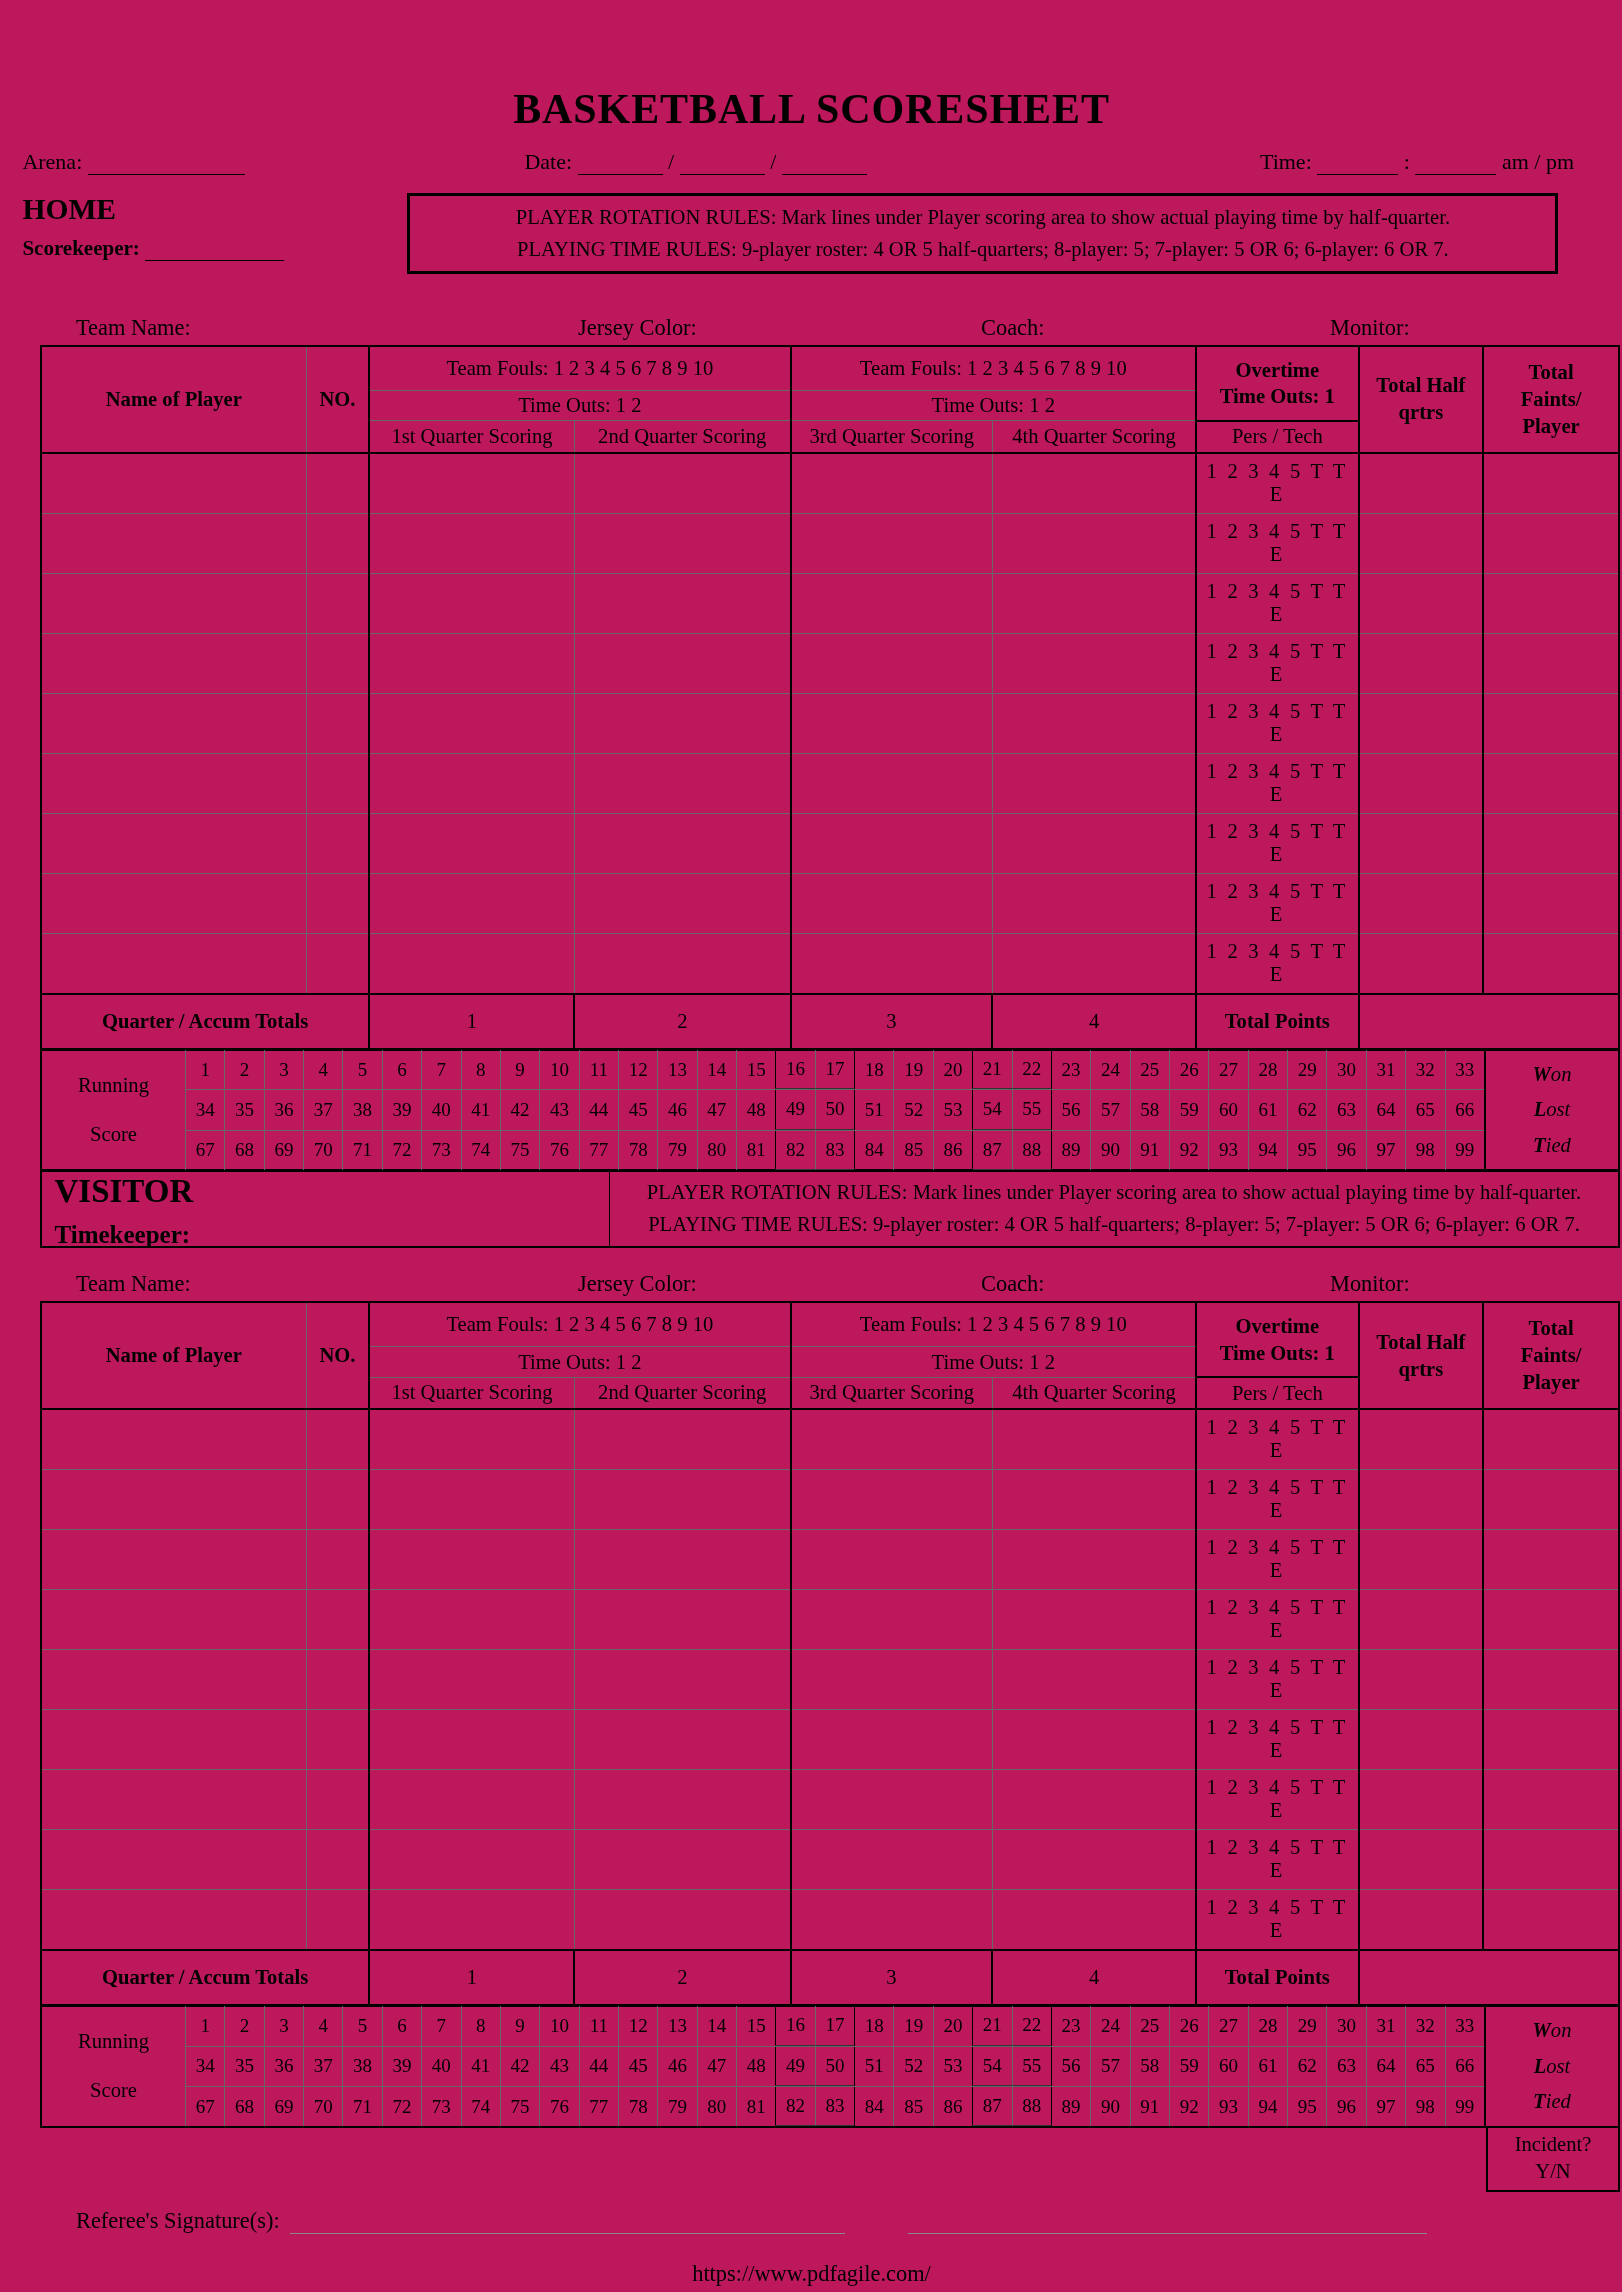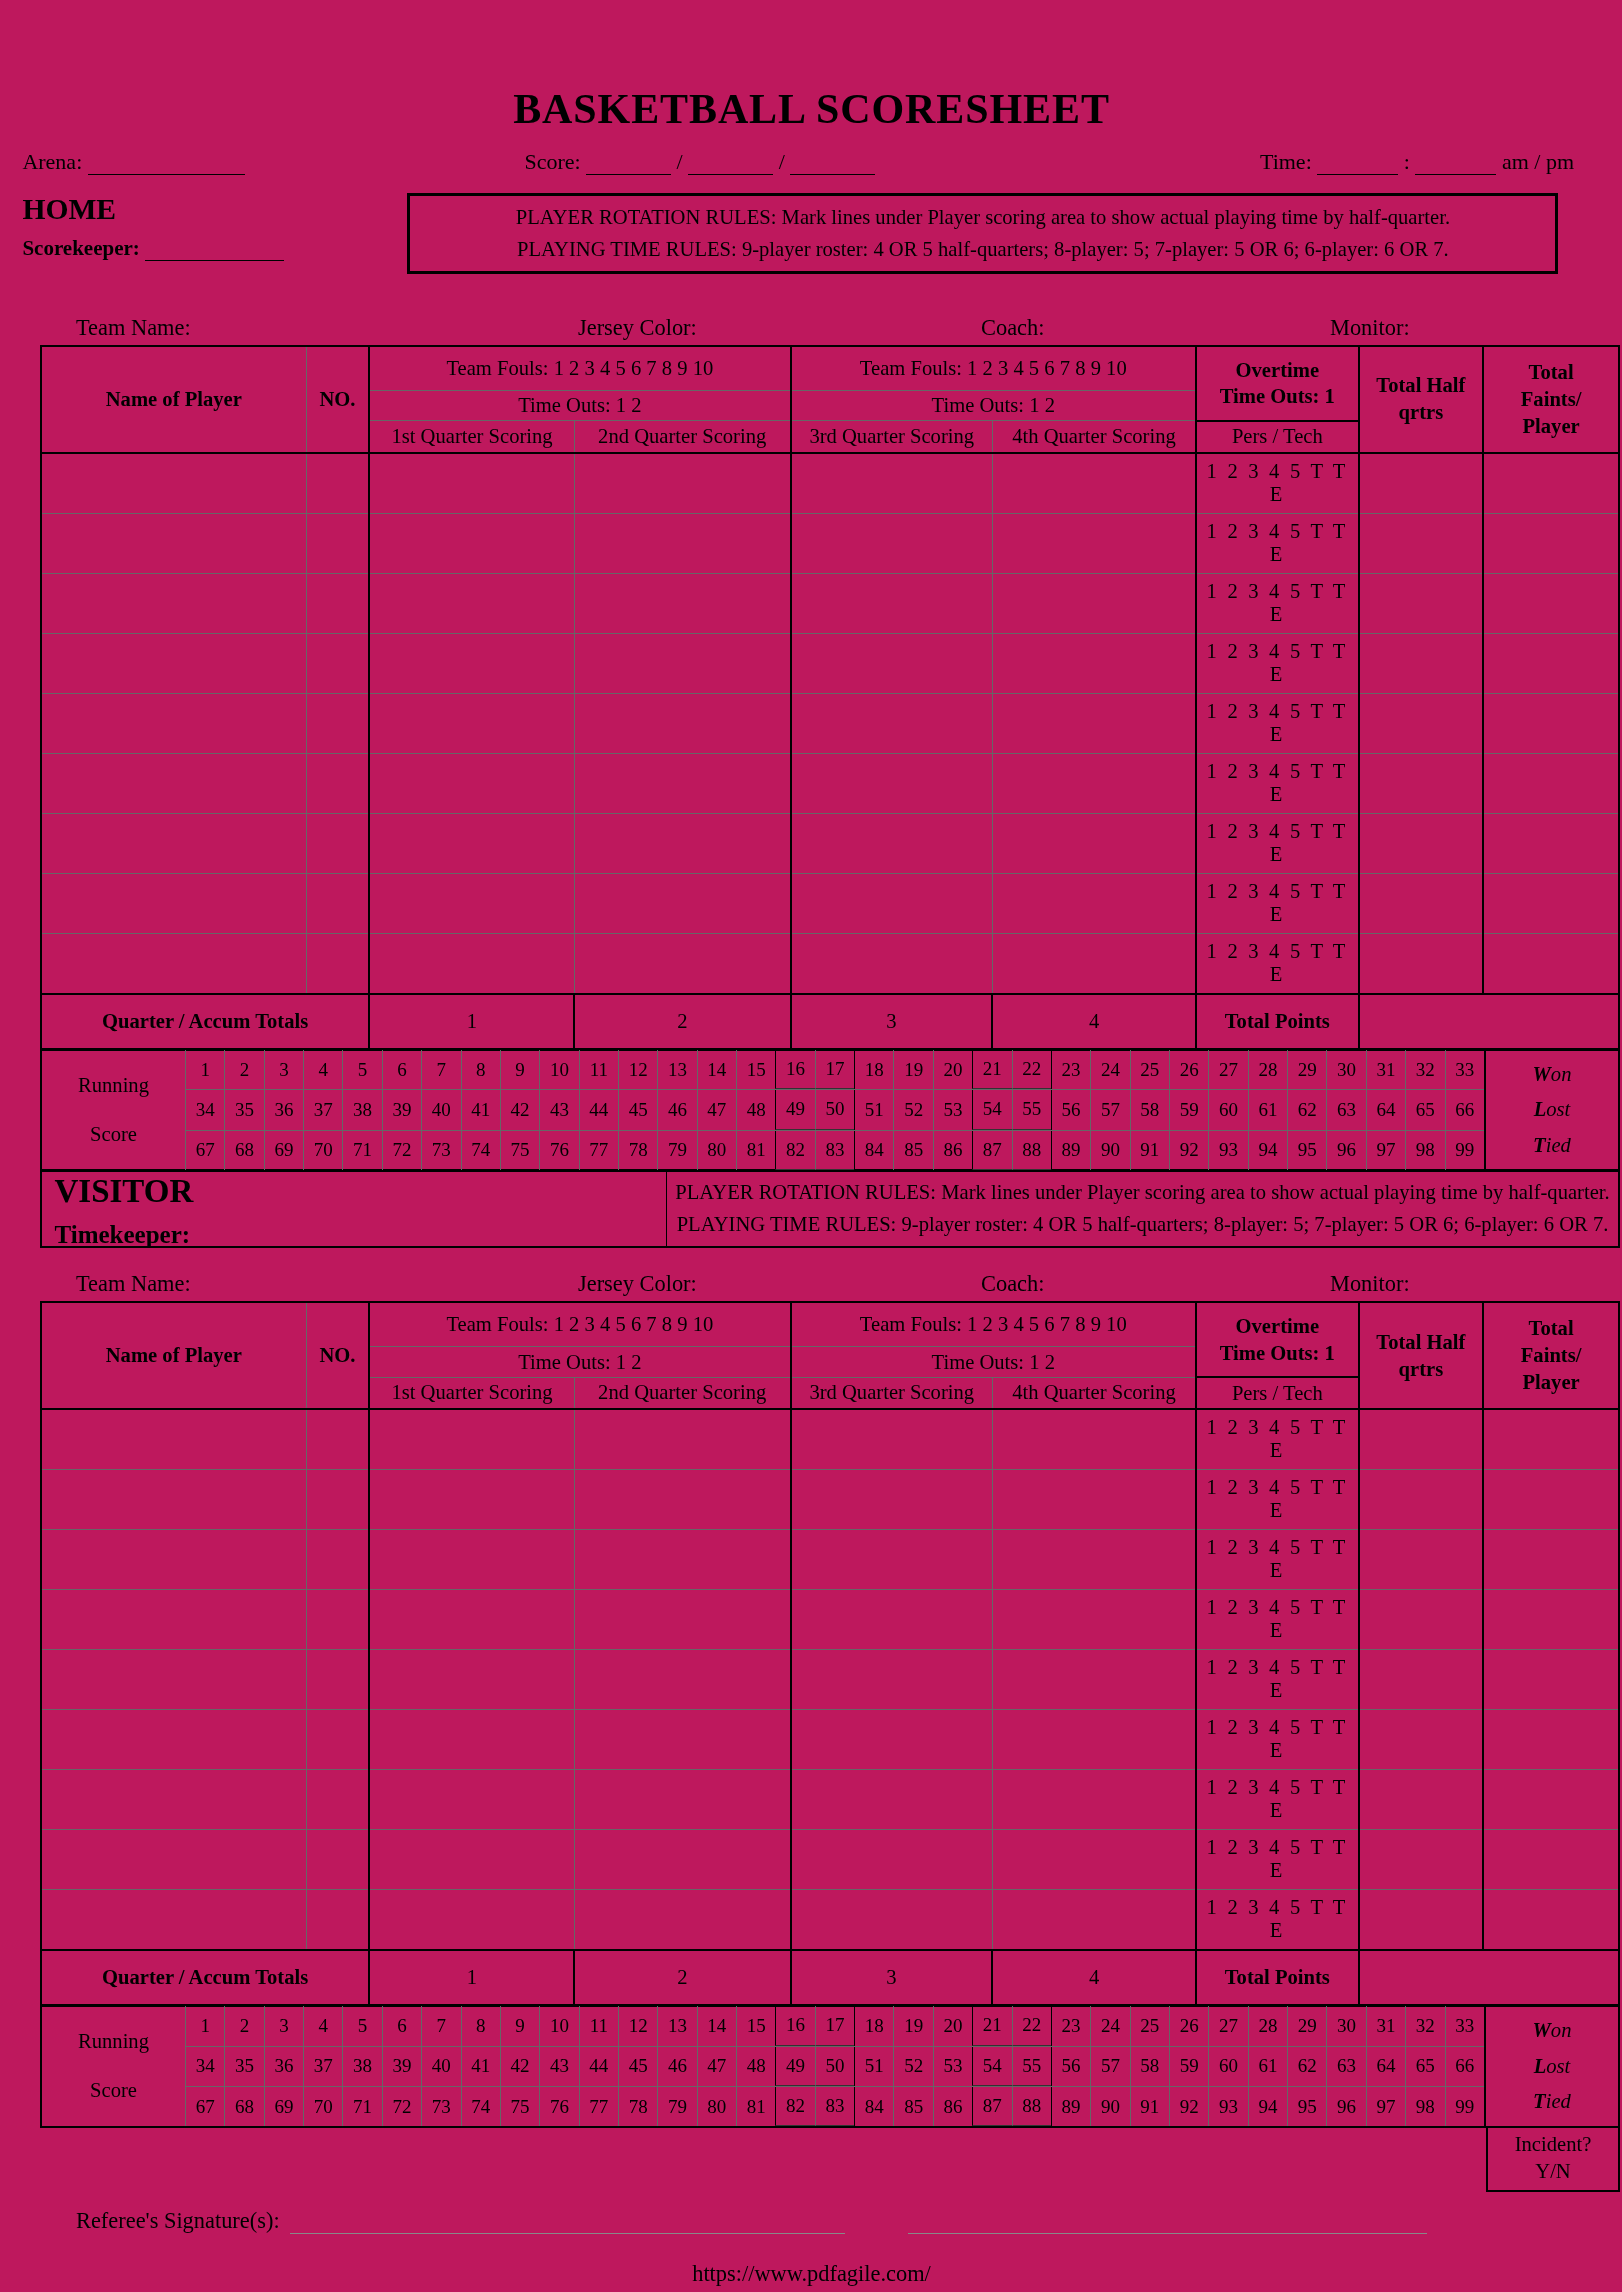--- a/index.html
+++ b/index.html
@@ -73,21 +73,21 @@
   .run-row .rc:nth-child(21), .run-row .rc:nth-child(23) { border-left:1.8px solid #000; }
   .run-row .rc:nth-child(16), .run-row .rc:nth-child(17),
   .run-row .rc:nth-child(21), .run-row .rc:nth-child(22) { border-bottom:1.8px solid #333; }
   .run-results { width:134px; border-left:2.7px solid #000; display:flex; flex-direction:column;
     justify-content:space-around; text-align:center; font-size:20.6px; padding:7.2px 0; box-sizing:border-box;font-style:italic; }
   .run-results div::first-letter { font-weight:bold; }
 
   
   .band { display:flex; width:1580px; margin-left:40px; margin-top:-2.7px; border:2.7px solid #000;
     height:79px; box-sizing:border-box; }
-  .band-left { width:625px; border-right:1.8px solid #000; box-sizing:border-box; padding:1.8px 0 0 12.5px; }
+  .band-left { width:568px; border-right:1.8px solid #000; box-sizing:border-box; padding:1.8px 0 0 12.5px; }
   .band-left .side-title { font-size:33px; }
   .band-left .official { font-size:25px; margin-top:12px; }
   .band-rules { flex:1; display:flex; flex-direction:column; justify-content:center;
     text-align:center; font-size:20.6px; line-height:1.55; }
 
   
   .incident-row { width:1580px; margin-left:40px; display:flex; justify-content:flex-end; }
   .incident-box { width:134px; margin-top:-2.7px; border:2.7px solid #000; box-sizing:border-box;
     text-align:center; font-size:20.6px; line-height:1.3; padding:3.6px 0 5.4px;margin-left:34px; }
 
@@ -104,21 +104,21 @@
 <div class="page">
 
   <div class="title">BASKETBALL SCORESHEET</div>
 
   <div class="info-row">
     <div class="info-arena">
       <span>Arena:</span>
       <span class="blank blank-arena"></span>
     </div>
     <div class="info-date">
-      <span>Score:</span>
+      <span>Date:</span>
       <span class="blank blank-date"></span>
       <span>/</span>
       <span class="blank blank-date"></span>
       <span>/</span>
       <span class="blank blank-date"></span>
     </div>
     <div class="info-time">
       <span>Time:</span>
       <span class="blank blank-time"></span>
       <span>:</span>

